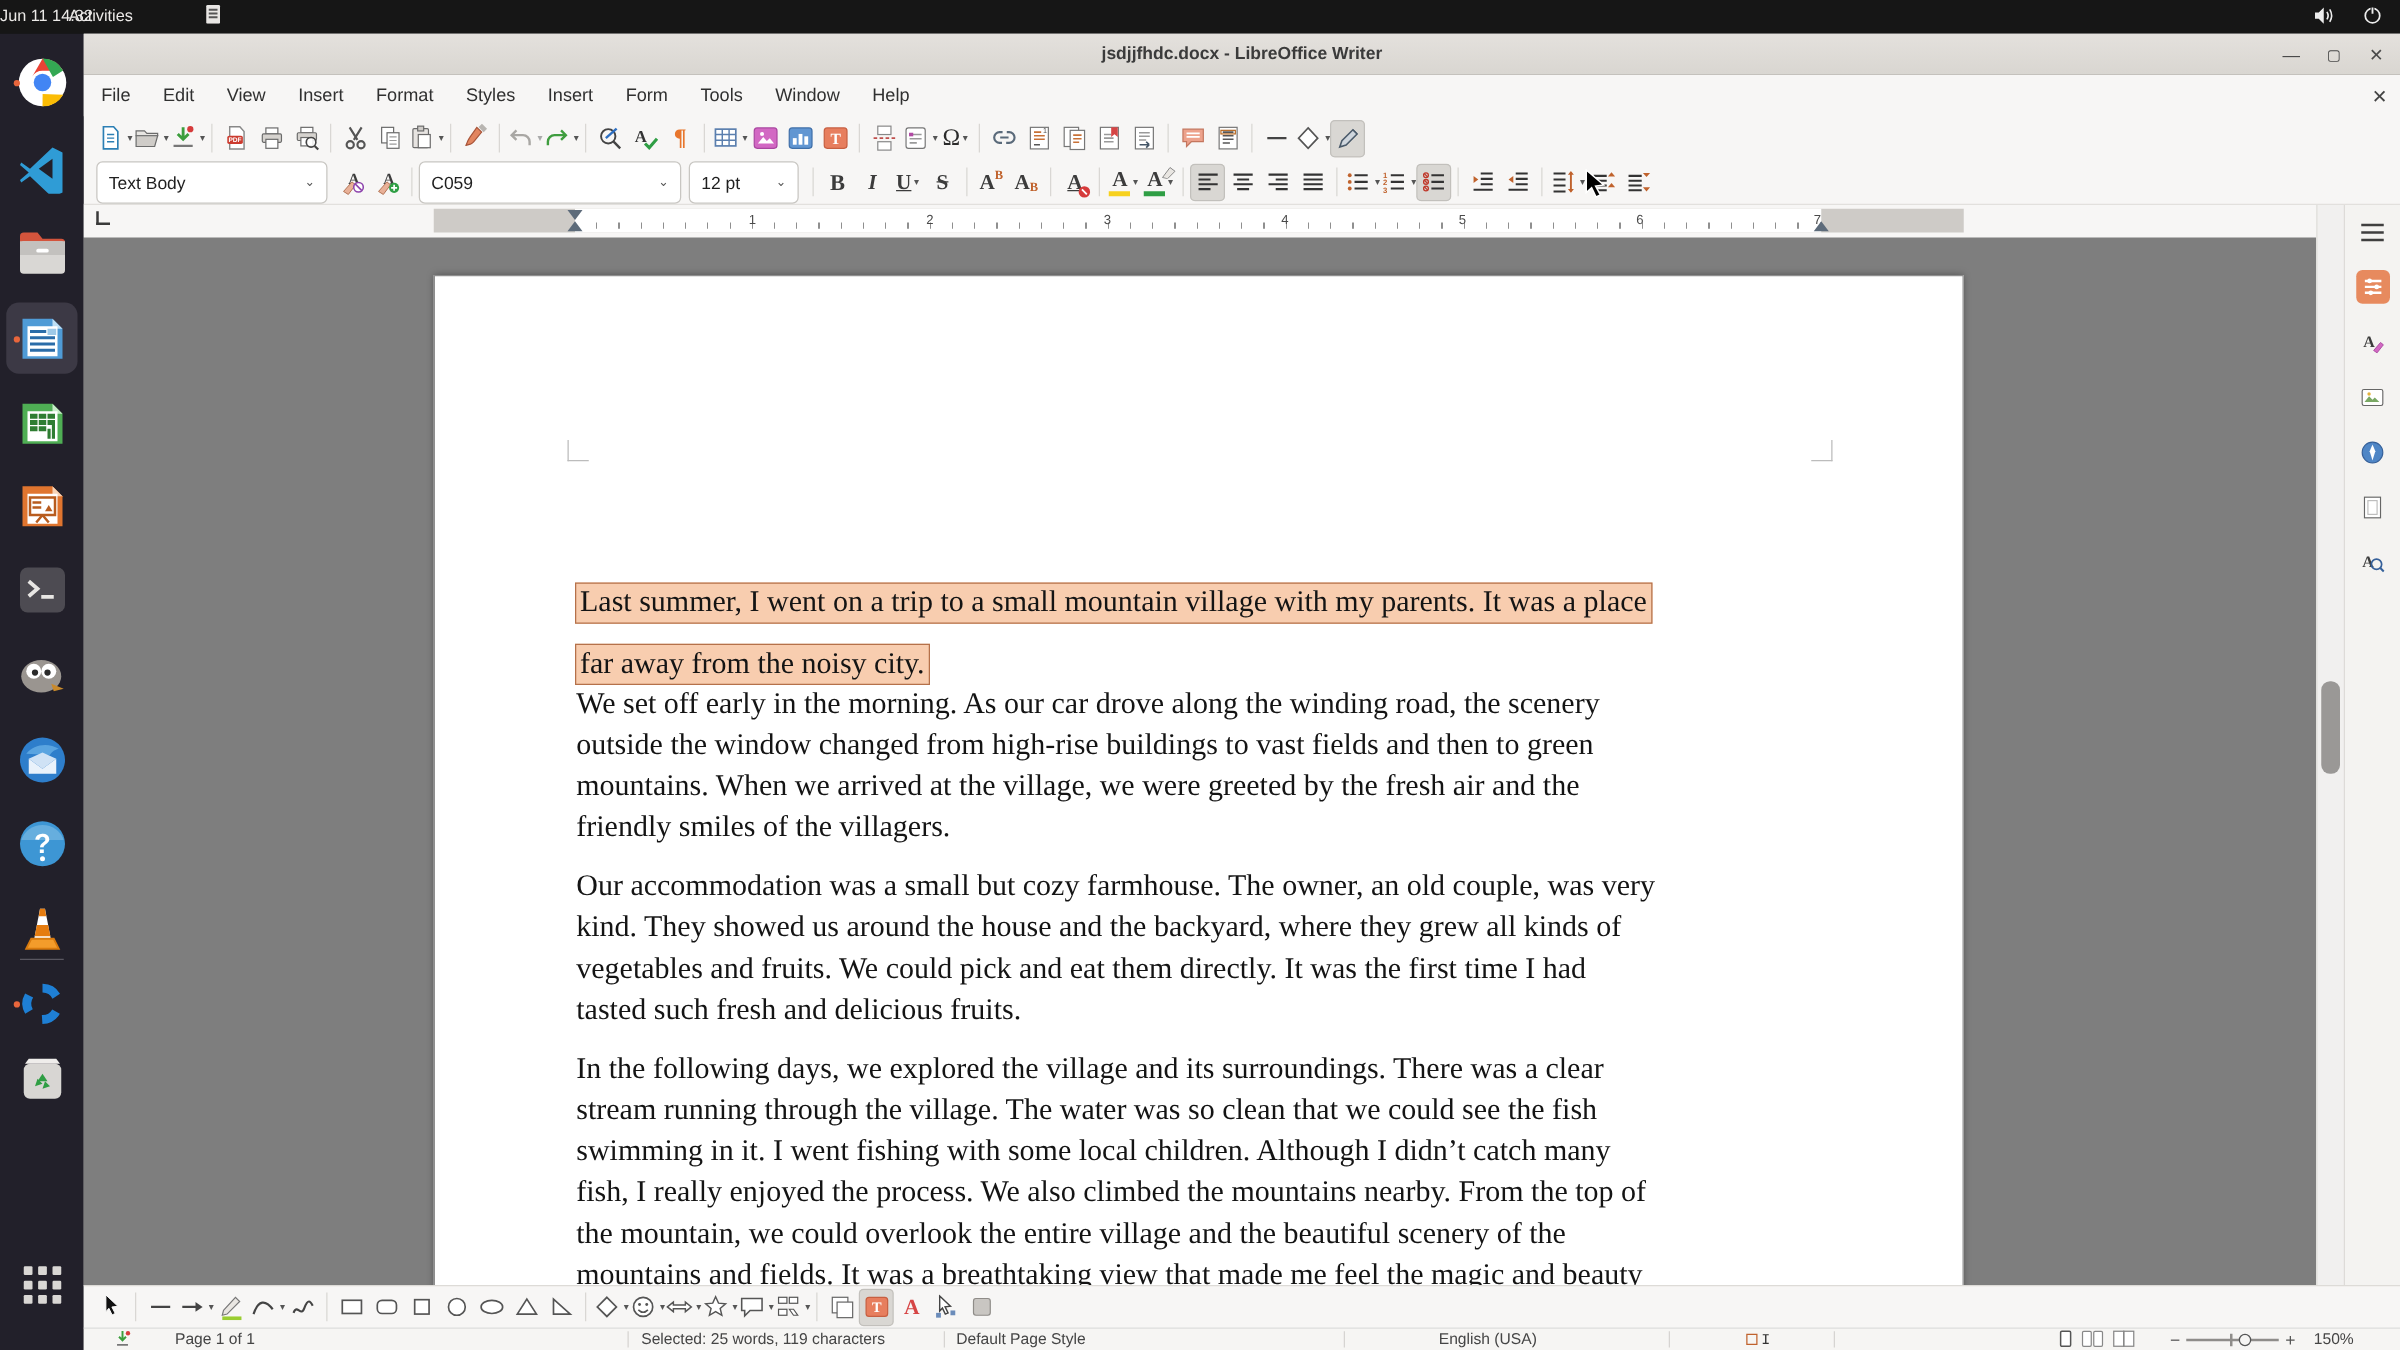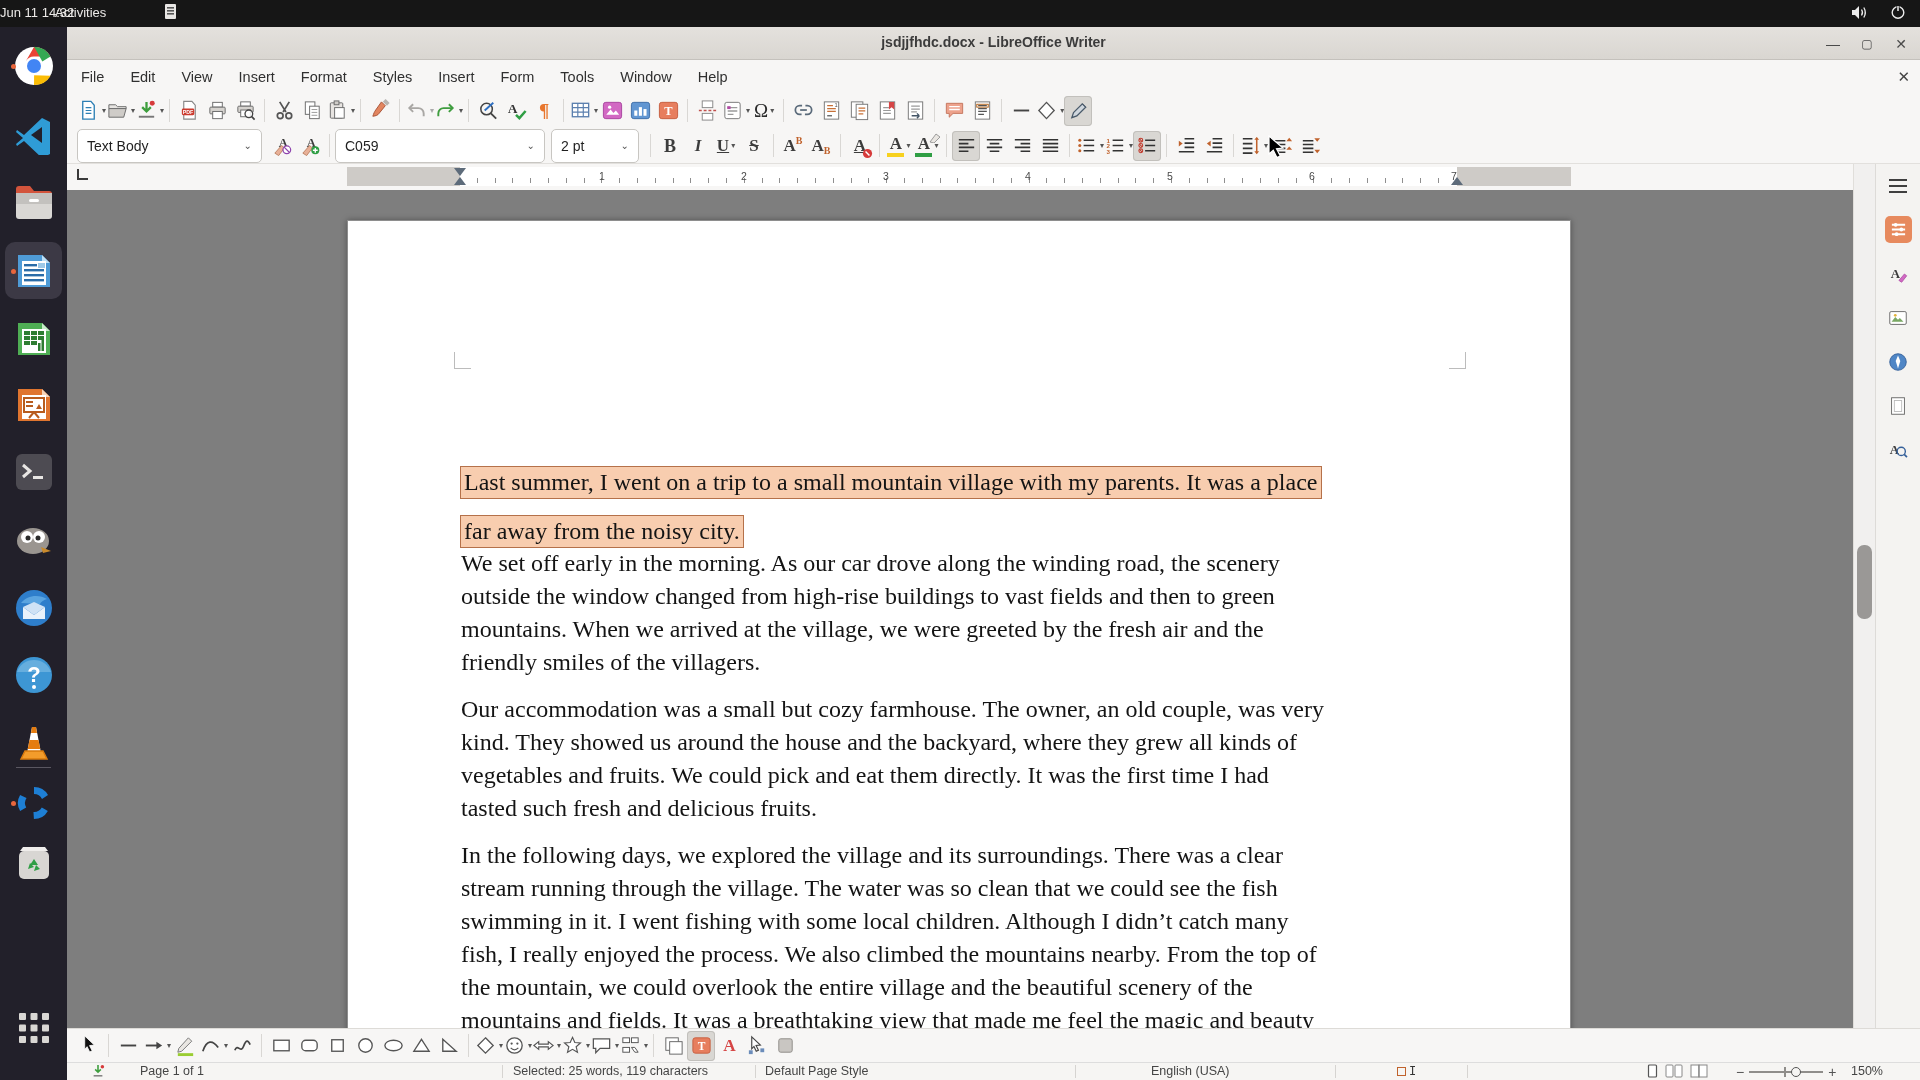--- a/index.html
+++ b/index.html
@@ -533,21 +533,21 @@
             <circle cx="17" cy="17" r="4.2" fill="#2f9e44"></circle>
             <path d="M17 14.5v5M14.5 17h5" stroke="#fff" stroke-width="1.4"></path>
           </svg>
         </span>
       <span class="sep"></span>
       <span class="combo" style="width:210px">
           <span>C059</span>
           <span class="chev">⌄</span>
         </span>
       <span class="combo" style="width:88px">
-          <span>2 pt</span>
+          <span>12 pt</span>
           <span class="chev">⌄</span>
         </span>
       <span class="sep"></span>
       <span class="tb">
           <span class="ltr" style="font-size:18px">B</span>
         </span>
       <span class="tb">
           <span class="ltr" style="font-style:italic;font-weight:600">I</span>
         </span>
       <span class="tb">

